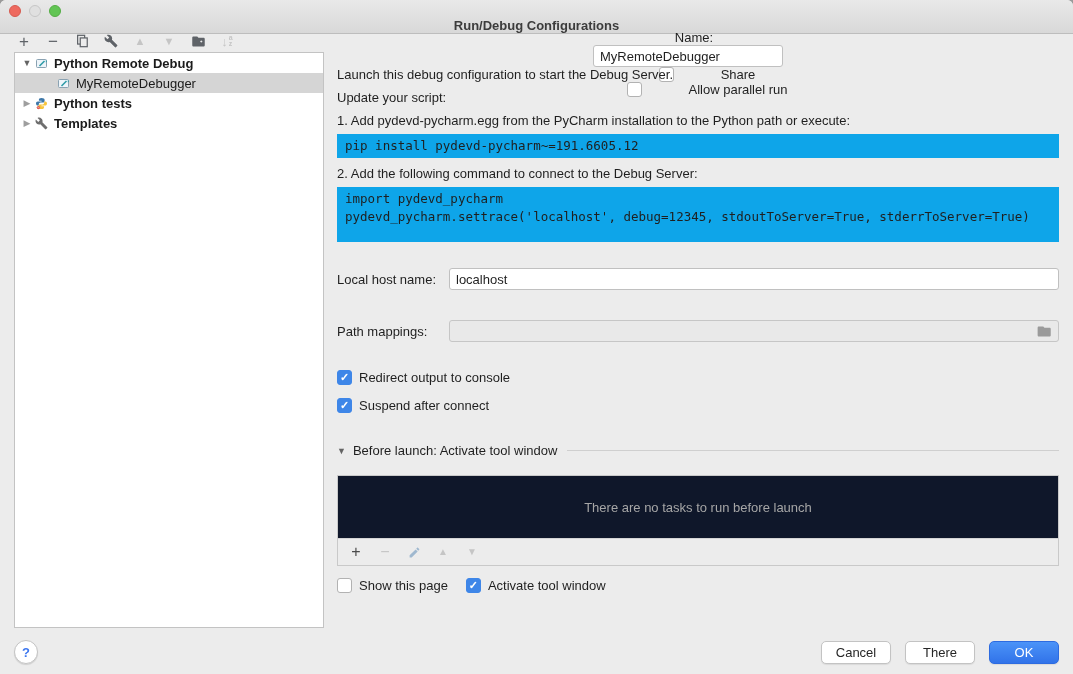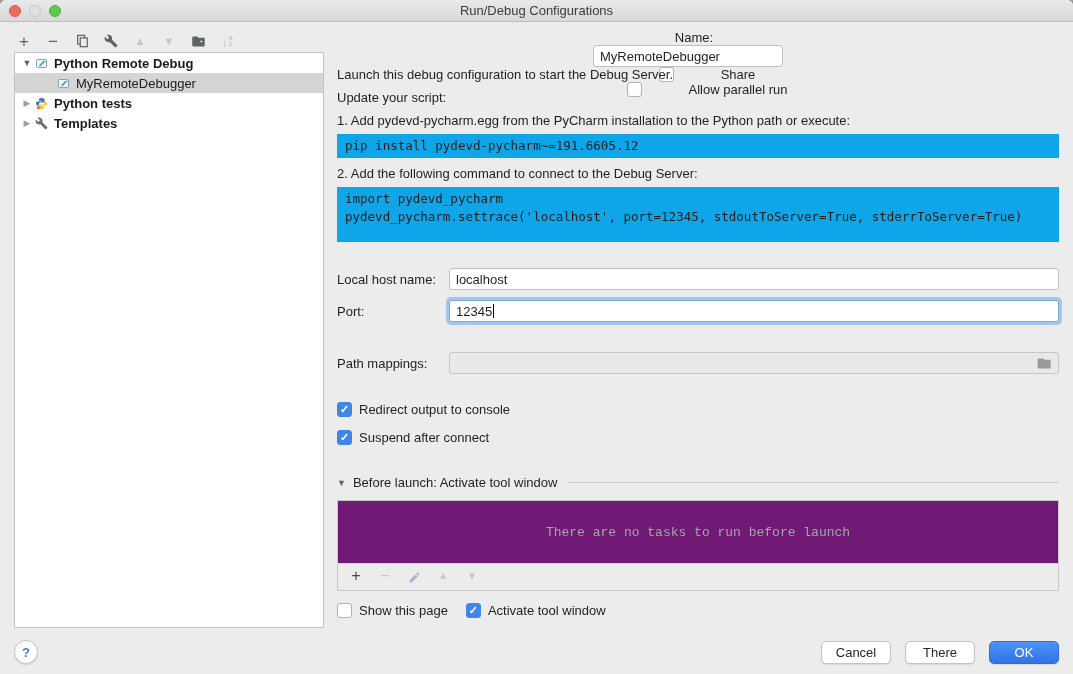--- a/index.html
+++ b/index.html
@@ -4,24 +4,24 @@
 <style>
   * { box-sizing: border-box; margin: 0; padding: 0; }
   html,body { width:1073px; height:674px; }
   body { font-family: "Liberation Sans", sans-serif; font-size:13px; color:#1f1f1f; background:#9a9a9a; }
   .window {
     position:relative; width:1073px; height:674px; background:#ececec;
     border-radius:6px 6px 0 0; overflow:hidden;
   }
   
   .titlebar {
-    position:absolute; top:0; left:0; right:0; height:22px;
+    position:absolute; top:0; left:0; right:0; height:34px;
     background:linear-gradient(#e9e9e9,#d8d8d8);
     border-bottom:1px solid #bdbdbd;
-    display:flex; align-items:center; justify-content:center;
+    display:flex; align-items:flex-end; justify-content:center;font-weight:bold;
   }
   .titlebar .title { color:#3c3c3c; font-size:13px; }
   .traffic { position:absolute; left:9px; top:5px; display:flex; gap:8px; }
   .light { width:12px; height:12px; border-radius:50%; }
   .light.red   { background:#ee6a5f; border:1px solid #d65b50; }
   .light.gray  { background:#e0e0e0; border:1px solid #c6c6c6; }
   .light.green { background:#62c554; border:1px solid #54ad45; }
 
   
   .side-toolbar {
@@ -83,21 +83,21 @@
   .caret { display:inline-block; width:1px; height:14px; background:#000; margin-left:1px; }
   .disabledfield {
     background:#e9e9e9; border:1px solid #c6c6c6; color:#9a9a9a;
     display:flex; align-items:center; justify-content:flex-end; padding-right:6px;
   }
   .cbrow { display:flex; align-items:center; margin-top:16px; }
 
   .bl-header { display:flex; align-items:center; margin-top:30px; }
   .bl-header .tri { font-size:9px; color:#646464; margin-right:7px; }
   .bl-header .line { flex:1; height:1px; background:#cfcfcf; margin-left:10px; }
-  .tasks-box { margin-top:10px; border:1px solid #c9c9c9; background:#701a75;font-family:Liberation Mono, monospace; }
+  .tasks-box { margin-top:17px; border:1px solid #c9c9c9; background:#0f172a; }
   .tasks-empty { height:62px; display:flex; align-items:center; justify-content:center; color:#a6a6a6; }
   .tasks-strip {
     height:27px; background:#ececec; border-top:1px solid #d4d4d4;
     display:flex; align-items:center; gap:13px; padding-left:10px;
   }
   .tasks-strip .tbi { font-size:14px; }
 
   
   .help-btn {
     position:absolute; left:14px; bottom:10px; width:24px; height:24px; border-radius:50%;
@@ -229,39 +229,30 @@
       </span>
     </div>
 
     <div class="para">Launch this debug configuration to start the Debug Server.</div>
     <div class="para tight">Update your script:</div>
     <div class="para tight">1. Add pydevd-pycharm.egg from the PyCharm installation to the Python path or execute:</div>
     <div class="codeblock">pip install pydevd-pycharm~=191.6605.12</div>
     <div class="para tight">2. Add the following command to connect to the Debug Server:</div>
     <div class="codeblock tall">
       <div>import pydevd_pycharm</div>
-      <div>pydevd_pycharm.settrace('localhost', port=12345, stdoutToServer=True, stderrToServer=True)</div>
+      <div>pydevd_pycharm.settrace('localhost', debug=12345, stdoutToServer=True, stderrToServer=True)</div>
     </div>
 
     <div class="lblrow" style="margin-top:26px;">
       <span class="flabel">Local host name:</span>
       <span class="fieldwrap">
           <input class="tfield" readonly="" value="localhost" style="">
         </span>
     </div>
 
-    <div class="lblrow">
-      <span class="flabel">Port:</span>
-      <span class="fieldwrap">
-        <span class="tfield field-focused" style="display:flex;">
-          <span>12345</span>
-          <span class="caret"></span>
-        </span>
-      </span>
-    </div>
 
     <div class="lblrow" style="margin-top:30px;">
       <span class="flabel">Path mappings:</span>
       <span class="fieldwrap">
         <span class="tfield disabledfield">
           <svg width="15" height="13" viewBox="0 0 24 20" fill="#9a9a9a">
               <path d="M10 2H3c-1.1 0-2 .9-2 2v12c0 1.1.9 2 2 2h17c1.1 0 2-.9 2-2V6c0-1.1-.9-2-2-2h-8l-2-2z"></path>
             </svg>
         </span>
       </span>

